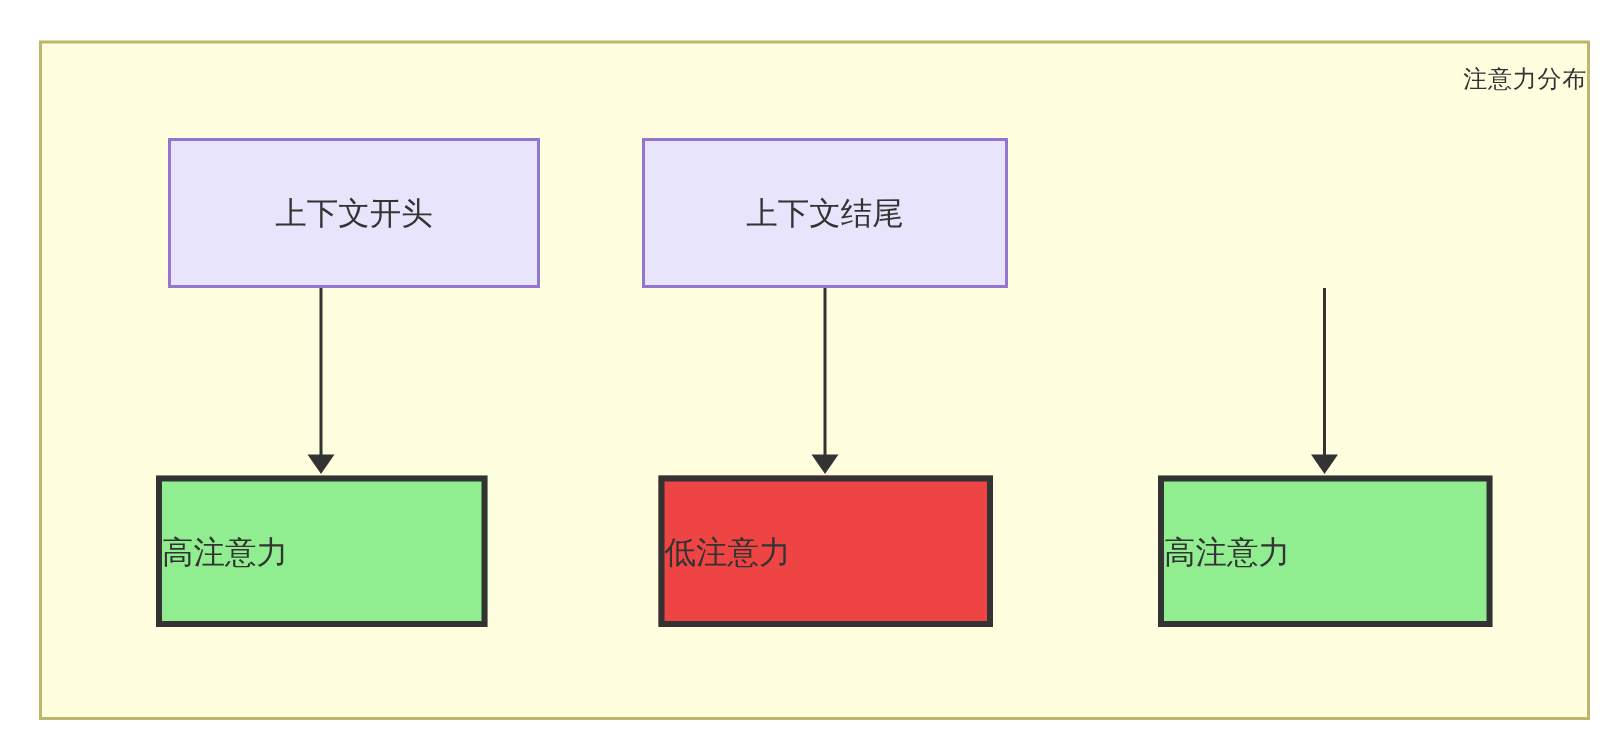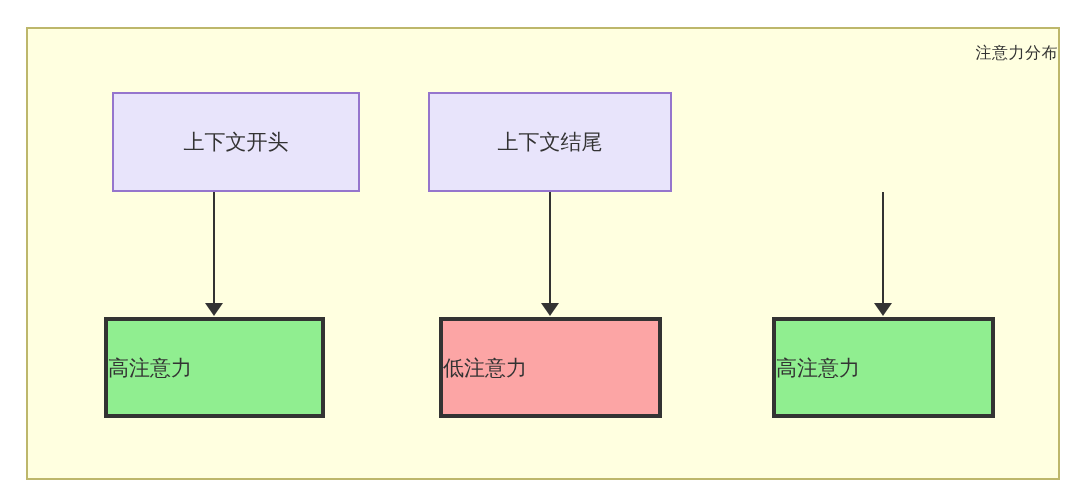--- a/index.html
+++ b/index.html
@@ -65,21 +65,21 @@
     border: 4px solid #333333;
     box-sizing: border-box;
     display: flex;
     align-items: center;
     justify-content: flex-start;
     font-size: 21px;
     color: #333333;
     white-space: nowrap;
   }
   .node-attention.high { background: #90ee90; }
-  .node-attention.low  { background: #fca5a5; }
+  .node-attention.low  { background: #ef4444; }
 
   
   .edge {
     position: absolute;
     width: 0;
     border-left: 2px solid #333333;
   }
   .arrowhead {
     position: absolute;
     width: 0;

